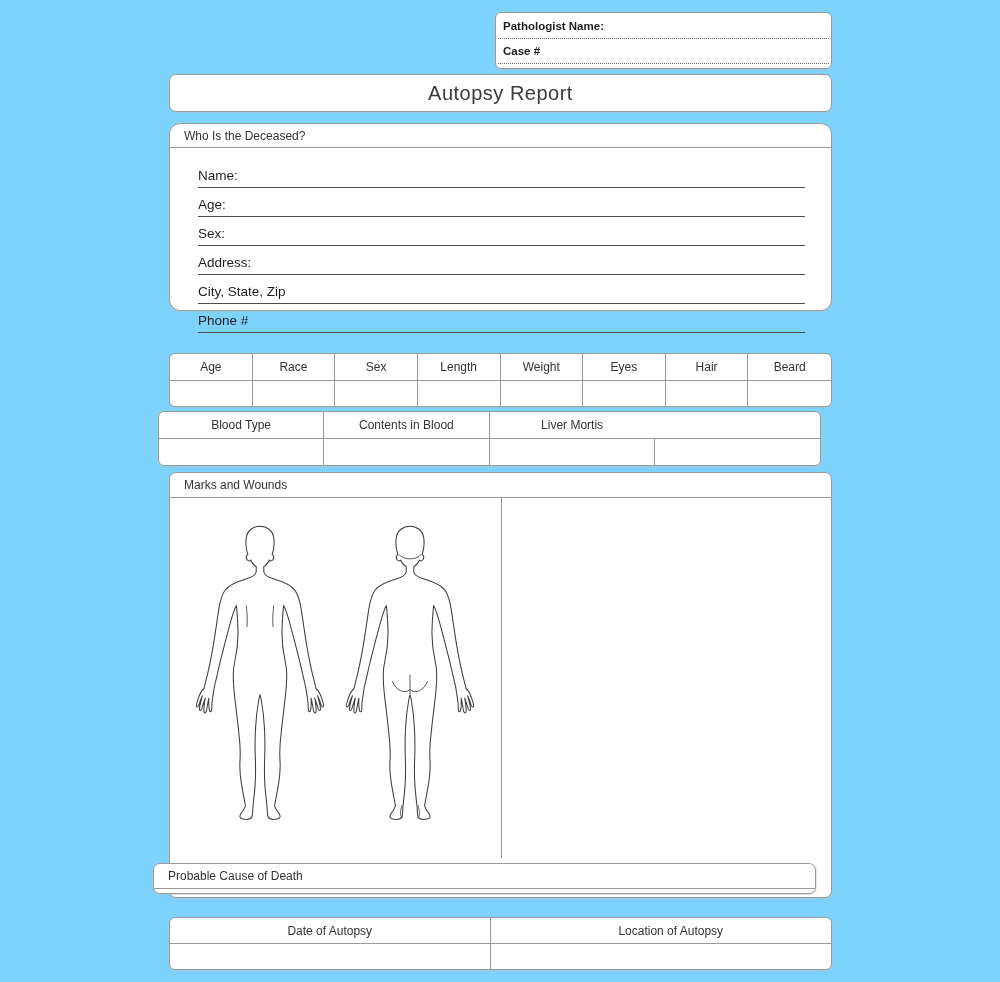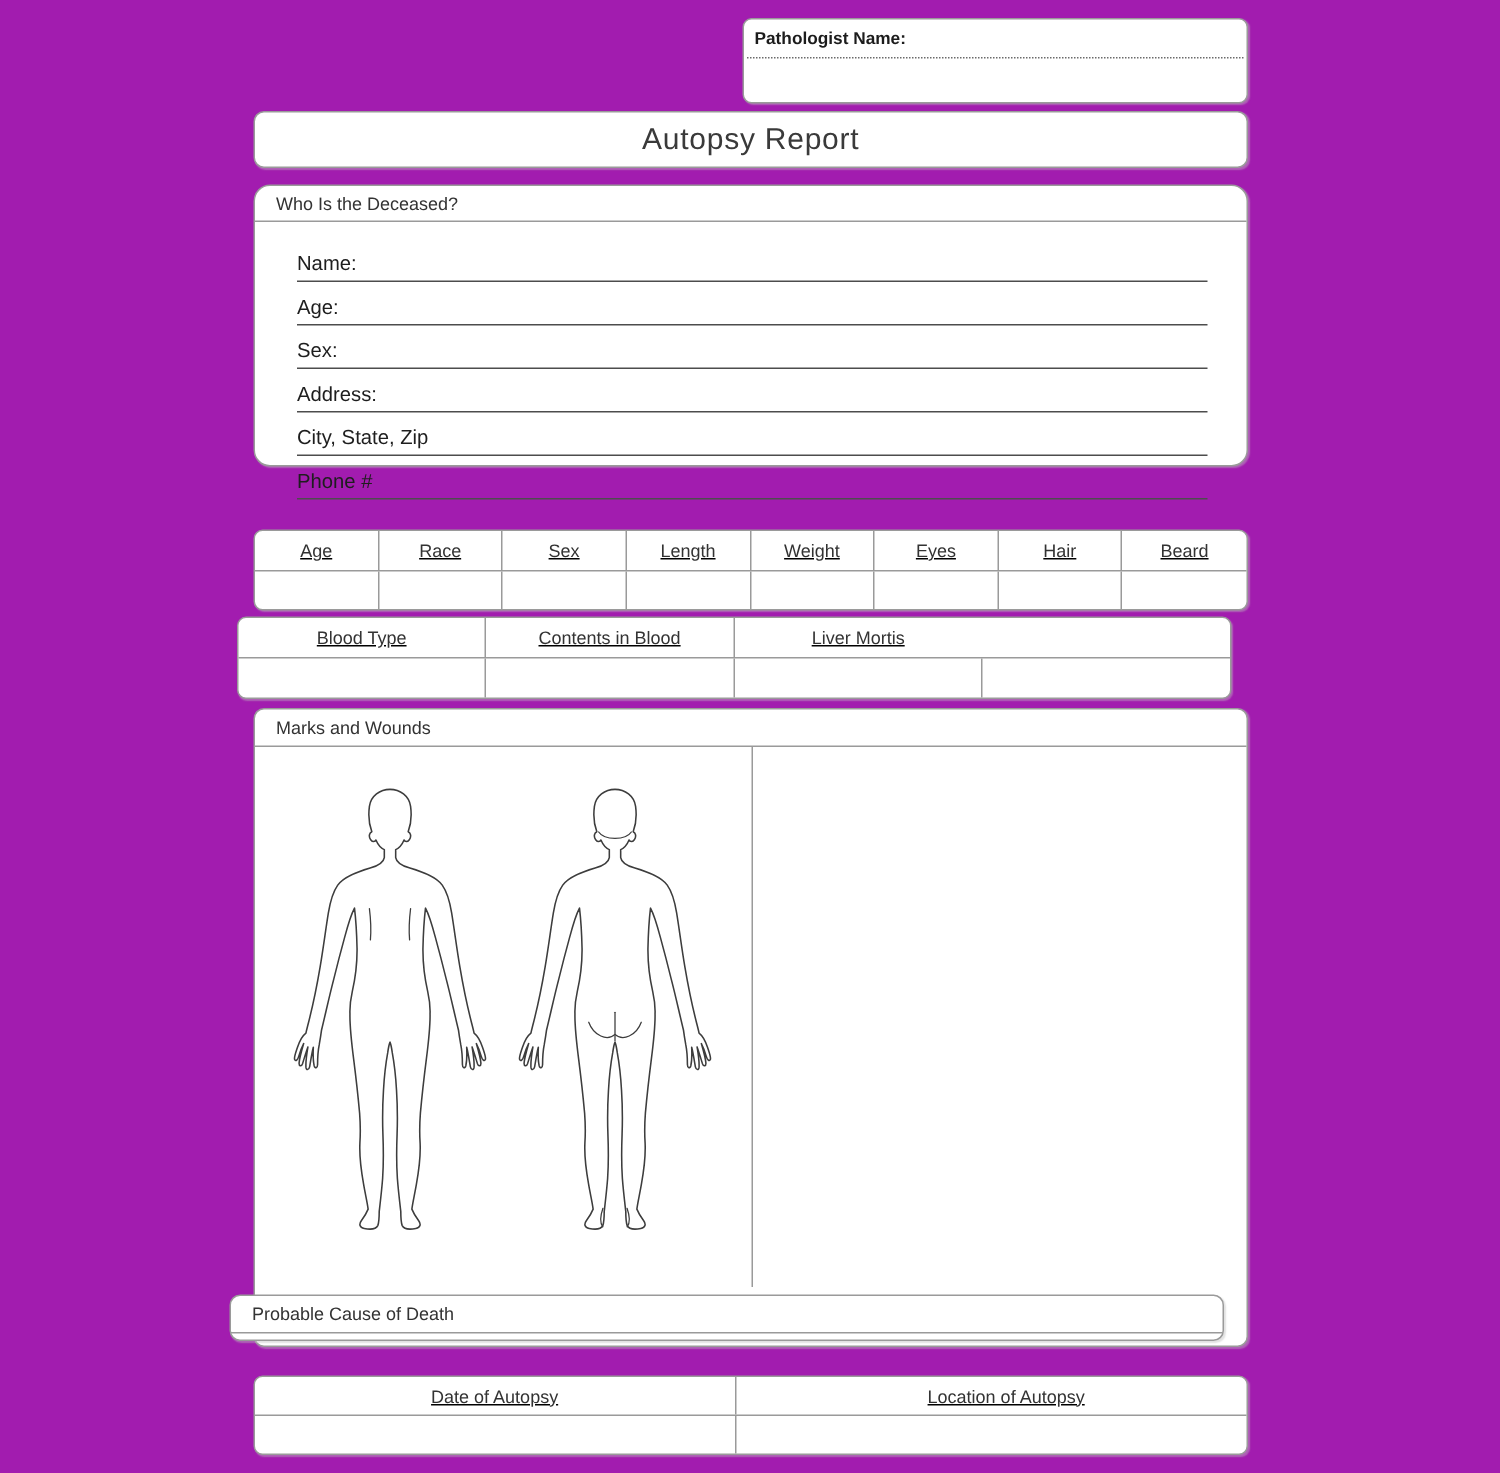--- a/index.html
+++ b/index.html
@@ -1,18 +1,18 @@
 <!DOCTYPE html>
 <html><head>
 <meta charset="utf-8">
 <style>
   * { margin:0; padding:0; box-sizing:border-box; }
   html,body { background:#000; }
   body { font-family:"Liberation Sans", sans-serif; }
-  .canvas { position:relative; width:1000px; height:982px; background:#a21caf; overflow:hidden; }
+  .canvas { position:relative; width:1000px; height:982px; background:#7dd3fc; overflow:hidden; }
 
   .box {
     position:absolute; background:#fff;
     border:1px solid #9a9a9a; border-radius:7px;
     box-shadow:1px 1px 1px rgba(190,190,190,0.45);
   }
 
   
   .path-box { left:495px; top:12px; width:337px; height:57px; border-radius:6px; padding-top:1px; }
   .dotted-row { height:25px; margin:0 2px; border-bottom:1px dotted #6b6b6b;
@@ -30,21 +30,21 @@
 
   
   .who-box { left:169px; top:123px; width:663px; height:188px;border-radius:11px; }
   .fields { padding:11px 26px 0 28px; }
   .field { height:29px; border-bottom:1.5px solid #4d4d4d;
            display:flex; align-items:flex-end; padding-bottom:4px; }
   .field span { font-size:13.5px; color:#1e1e1e;text-align:center; }
 
   
   .grid-table { display:flex; flex-direction:column; border-radius:6px; }
-  .g-row { display:grid; flex:1;text-decoration:underline; }
+  .g-row { display:grid; flex:1; }
   .g-row.hdr { border-bottom:1px solid #9a9a9a; }
   .g-cell { border-right:1px solid #9a9a9a; display:flex; align-items:center; justify-content:center;
             font-size:12px; color:#333; }
   .g-cell:last-child { border-right:none; }
   .cols-8 { grid-template-columns:repeat(8,1fr); }
   .cols-4 { grid-template-columns:repeat(4,1fr); }
   .cols-2 { grid-template-columns:repeat(2,1fr);gap:20px; }
   .tbl1 { left:169px; top:353px; width:663px; height:54px; }
   .tbl2 { left:158px; top:411px; width:663px; height:55px; }
   .tbl3 { left:169px; top:917px; width:663px; height:53px; }
@@ -66,20 +66,23 @@
   .blank-row { flex:1; height:23px; }
 </style>
 </head>
 <body>
 
 <div class="canvas">
 
   <div class="box path-box">
     <div class="dotted-row">
       <span>Pathologist Name:</span>
+    </div>
+    <div class="dotted-row">
+      <span>Case #</span>
     </div>
   </div>
 
   <div class="box title-box">
     <h1>Autopsy Report</h1>
   </div>
 
   <div class="box who-box">
     <div class="section-header">
       <span>Who Is the Deceased?</span>

